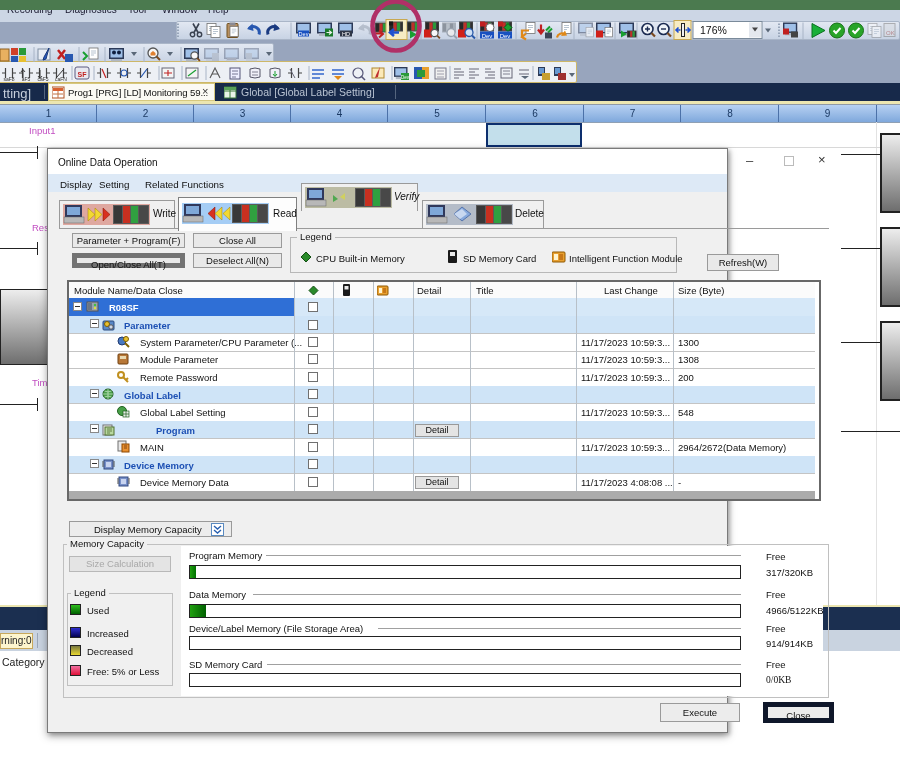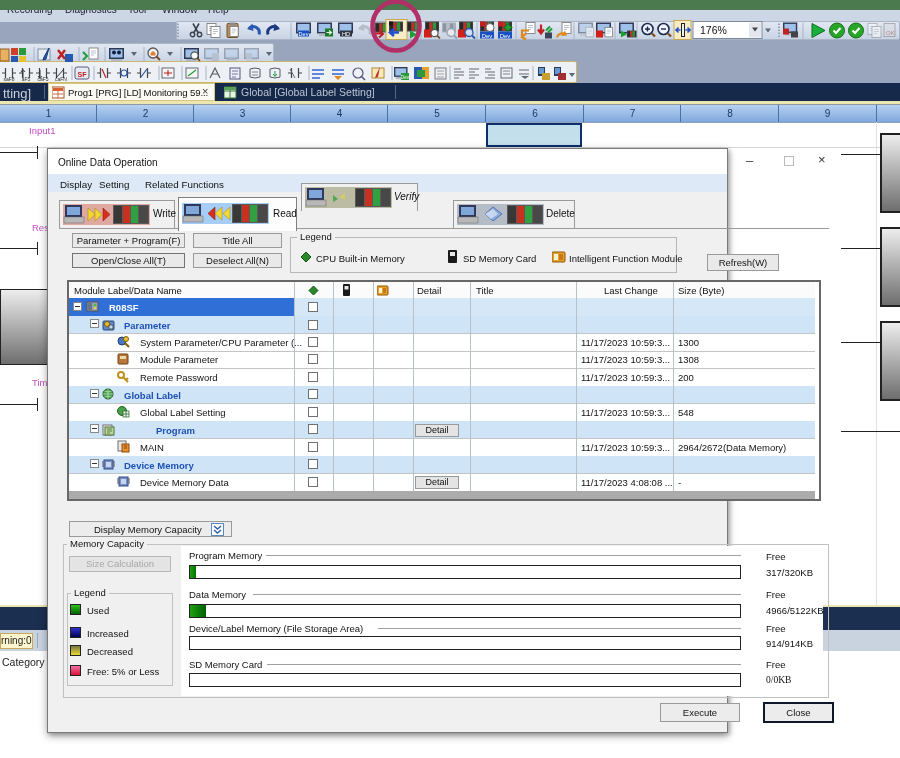--- a/index.html
+++ b/index.html
@@ -609,40 +609,40 @@
           <path d="M40 6 L35 10 L40 13 Z" fill="#d0d060"></path>
       <rect x="50" y="1" width="36" height="19" fill="#5a5a5a"></rect>
       <rect x="51" y="2" width="8" height="17" fill="#383838"></rect>
           <rect x="60" y="2" width="7" height="17" fill="#c83020"></rect>
           <rect x="68" y="2" width="7" height="17" fill="#30a040"></rect>
           <rect x="76" y="2" width="9" height="17" fill="#484848"></rect>
     </svg>
     <div class="t" style="left:92px;top:7px;font-size:10px;color:#111;">Verify</div>
   </div>
 
-  <div class="abs" style="left:374px;top:51px;width:122px;height:28px;background:#f0f0f0;border:1px solid #9a9a9a;border-bottom:none;box-sizing:border-box;margin-left:31px;">
+  <div class="abs" style="left:374px;top:51px;width:122px;height:28px;background:#f0f0f0;border:1px solid #9a9a9a;border-bottom:none;box-sizing:border-box;">
     <svg class="abs" style="left:3px;top:3px;" width="87" height="21" viewBox="0 0 87 21">
       <rect x="0" y="0" width="87" height="21" fill="#b4bcc8"></rect>
       <rect x="2" y="1" width="17" height="12" fill="#30395c"></rect>
           <rect x="4" y="3" width="13" height="8" fill="#7fa8d8"></rect>
           <rect x="1" y="13" width="20" height="6" fill="#b8b8b8" stroke="#666" stroke-width="0.5"></rect>
       <path d="M28 10 L36 3 L45 10 L36 17 Z" fill="#88aadd" stroke="#3a5a9a" stroke-width="0.7"></path>
           <path d="M28 10 L36 5 L41 10 L34 15 Z" fill="#c8d8f0"></path>
       <rect x="50" y="1" width="36" height="19" fill="#5a5a5a"></rect>
       <rect x="51" y="2" width="8" height="17" fill="#383838"></rect>
           <rect x="60" y="2" width="7" height="17" fill="#c83020"></rect>
           <rect x="68" y="2" width="7" height="17" fill="#30a040"></rect>
           <rect x="76" y="2" width="9" height="17" fill="#484848"></rect>
     </svg>
     <div class="t" style="left:92px;top:7px;font-size:10px;color:#111;">Delete</div>
   </div>
 
   <div class="abs" style="left:24px;top:84px;width:113px;height:15px;background:#e9e9e9;border:1px solid #9a9a9a;box-sizing:border-box;text-align:center;font-size:9.5px;color:#111;line-height:13px;">Parameter + Program(F)</div>
-  <div class="abs" style="left:145px;top:84px;width:89px;height:15px;background:#e9e9e9;border:1px solid #9a9a9a;box-sizing:border-box;text-align:center;font-size:9.5px;color:#111;line-height:13px;">Title All</div>
-  <div class="abs" style="left:24px;top:104px;width:113px;height:15px;background:#e9e9e9;border:1px solid #737373;box-sizing:border-box;text-align:center;font-size:9.5px;color:#111;line-height:13px;">Open/Close All(T)</div>
+  <div class="abs" style="left:145px;top:84px;width:89px;height:15px;background:#e9e9e9;border:1px solid #9a9a9a;box-sizing:border-box;text-align:center;font-size:9.5px;color:#111;line-height:13px;">Close All</div>
+  <div class="abs" style="left:24px;top:104px;width:113px;height:15px;background:#e9e9e9;border:5px solid #737373;box-sizing:border-box;text-align:center;font-size:9.5px;color:#111;line-height:13px;">Open/Close All(T)</div>
   <div class="abs" style="left:145px;top:104px;width:89px;height:15px;background:#e9e9e9;border:1px solid #9a9a9a;box-sizing:border-box;text-align:center;font-size:9.5px;color:#111;line-height:13px;">Deselect All(N)</div>
 
   <div class="abs" style="left:242px;top:88px;width:387px;height:36px;border:1px solid #b8b8b8;box-sizing:border-box;"></div>
   <div class="t" style="left:249px;top:82px;font-size:9.5px;color:#111;background:#f0f0f0;padding:0 3px;">Legend</div>
   <svg class="abs" style="left:252px;top:102px;" width="12" height="12">
         <path d="M6 1 L11 6 L6 11 L1 6 Z" fill="#2a8a2a" stroke="#145014"></path>
       </svg>
   <div class="t" style="left:268px;top:104px;font-size:9.5px;color:#111;">CPU Built-in Memory</div>
   <svg class="abs" style="left:399px;top:101px;" width="11" height="13">
         <rect x="1" y="0" width="9" height="13" rx="1" fill="#1a1a1a"></rect>
@@ -653,21 +653,21 @@
         <rect x="0" y="2" width="13" height="10" rx="1" fill="#e8a030" stroke="#905800"></rect>
         <rect x="2" y="4" width="4" height="6" fill="#fff4d0"></rect>
         <rect x="7" y="4" width="4" height="6" fill="#c87818"></rect>
       </svg>
   <div class="t" style="left:521px;top:104px;font-size:9.5px;color:#111;">Intelligent Function Module</div>
   <div class="abs" style="left:659px;top:105px;width:72px;height:17px;background:#e9e9e9;border:1px solid #9a9a9a;box-sizing:border-box;text-align:center;font-size:9.5px;color:#111;line-height:15px;">Refresh(W)</div>
 
   <div class="abs" style="left:19px;top:131px;width:750px;height:217px;background:#fff;border:2px solid #686868;font-size:9.5px;color:#111;">
 
     <div class="abs" style="left:0;top:0;width:746px;height:16px;background:#fbfbfb;border-bottom:1px solid #c0c0c0;"></div>
-    <div class="t" style="left:5px;top:3px;">Module Label/Data Name</div>
+    <div class="t" style="left:5px;top:3px;">Module Name/Data Close</div>
     <svg class="abs" style="left:239px;top:3px;" width="11" height="11">
           <path d="M5.5 1 L10 5.5 L5.5 10 L1 5.5 Z" fill="#2a8a2a" stroke="#145014"></path>
         </svg>
     <svg class="abs" style="left:273px;top:2px;" width="9" height="12">
           <rect x="1" y="0" width="7" height="12" rx="1" fill="#1a1a1a"></rect>
           <rect x="2.5" y="2" width="4" height="3.5" fill="#e8e8e8"></rect>
         </svg>
     <svg class="abs" style="left:308px;top:3px;" width="12" height="11">
           <rect x="0" y="1" width="11" height="9" rx="1" fill="#e8a030" stroke="#905800"></rect>
           <rect x="2" y="3" width="3" height="5" fill="#fff4d0"></rect>
@@ -855,15 +855,15 @@
   <div class="t" style="left:718px;top:474px;font-size:9.5px;color:#111;">Free</div>
   <div class="abs" style="left:141px;top:487px;width:552px;height:14px;background:#fff;border:1px solid #222;box-sizing:border-box;"></div>
   <div class="t" style="left:718px;top:489px;font-size:9.5px;color:#111;">914/914KB</div>
   <div class="t" style="left:141px;top:510px;font-size:9.5px;color:#111;">SD Memory Card</div>
   <div class="abs" style="left:219px;top:515px;width:474px;height:1px;background:#a0a0a0;"></div>
   <div class="t" style="left:718px;top:510px;font-size:9.5px;color:#111;">Free</div>
   <div class="abs" style="left:141px;top:524px;width:552px;height:14px;background:#fff;border:1px solid #222;box-sizing:border-box;"></div>
   <div class="t" style="left:718px;top:526px;font-size:9.5px;color:#111;font-family:Liberation Serif, serif;">0/0KB</div>
 
   <div class="abs" style="left:612px;top:554px;width:80px;height:19px;background:#ececec;border:1px solid #9a9a9a;box-sizing:border-box;text-align:center;font-size:9.5px;color:#111;line-height:17px;">Execute</div>
-  <div class="abs" style="left:715px;top:553px;width:71px;height:21px;background:#ececec;border:2px solid #0f172a;box-sizing:border-box;text-align:center;font-size:9.5px;color:#111;line-height:17px;">Close</div>
+  <div class="abs" style="left:715px;top:553px;width:71px;height:21px;background:#ececec;border:5px solid #0f172a;box-sizing:border-box;text-align:center;font-size:9.5px;color:#111;line-height:17px;">Close</div>
   </div>
 </div>
 
 </body></html>

